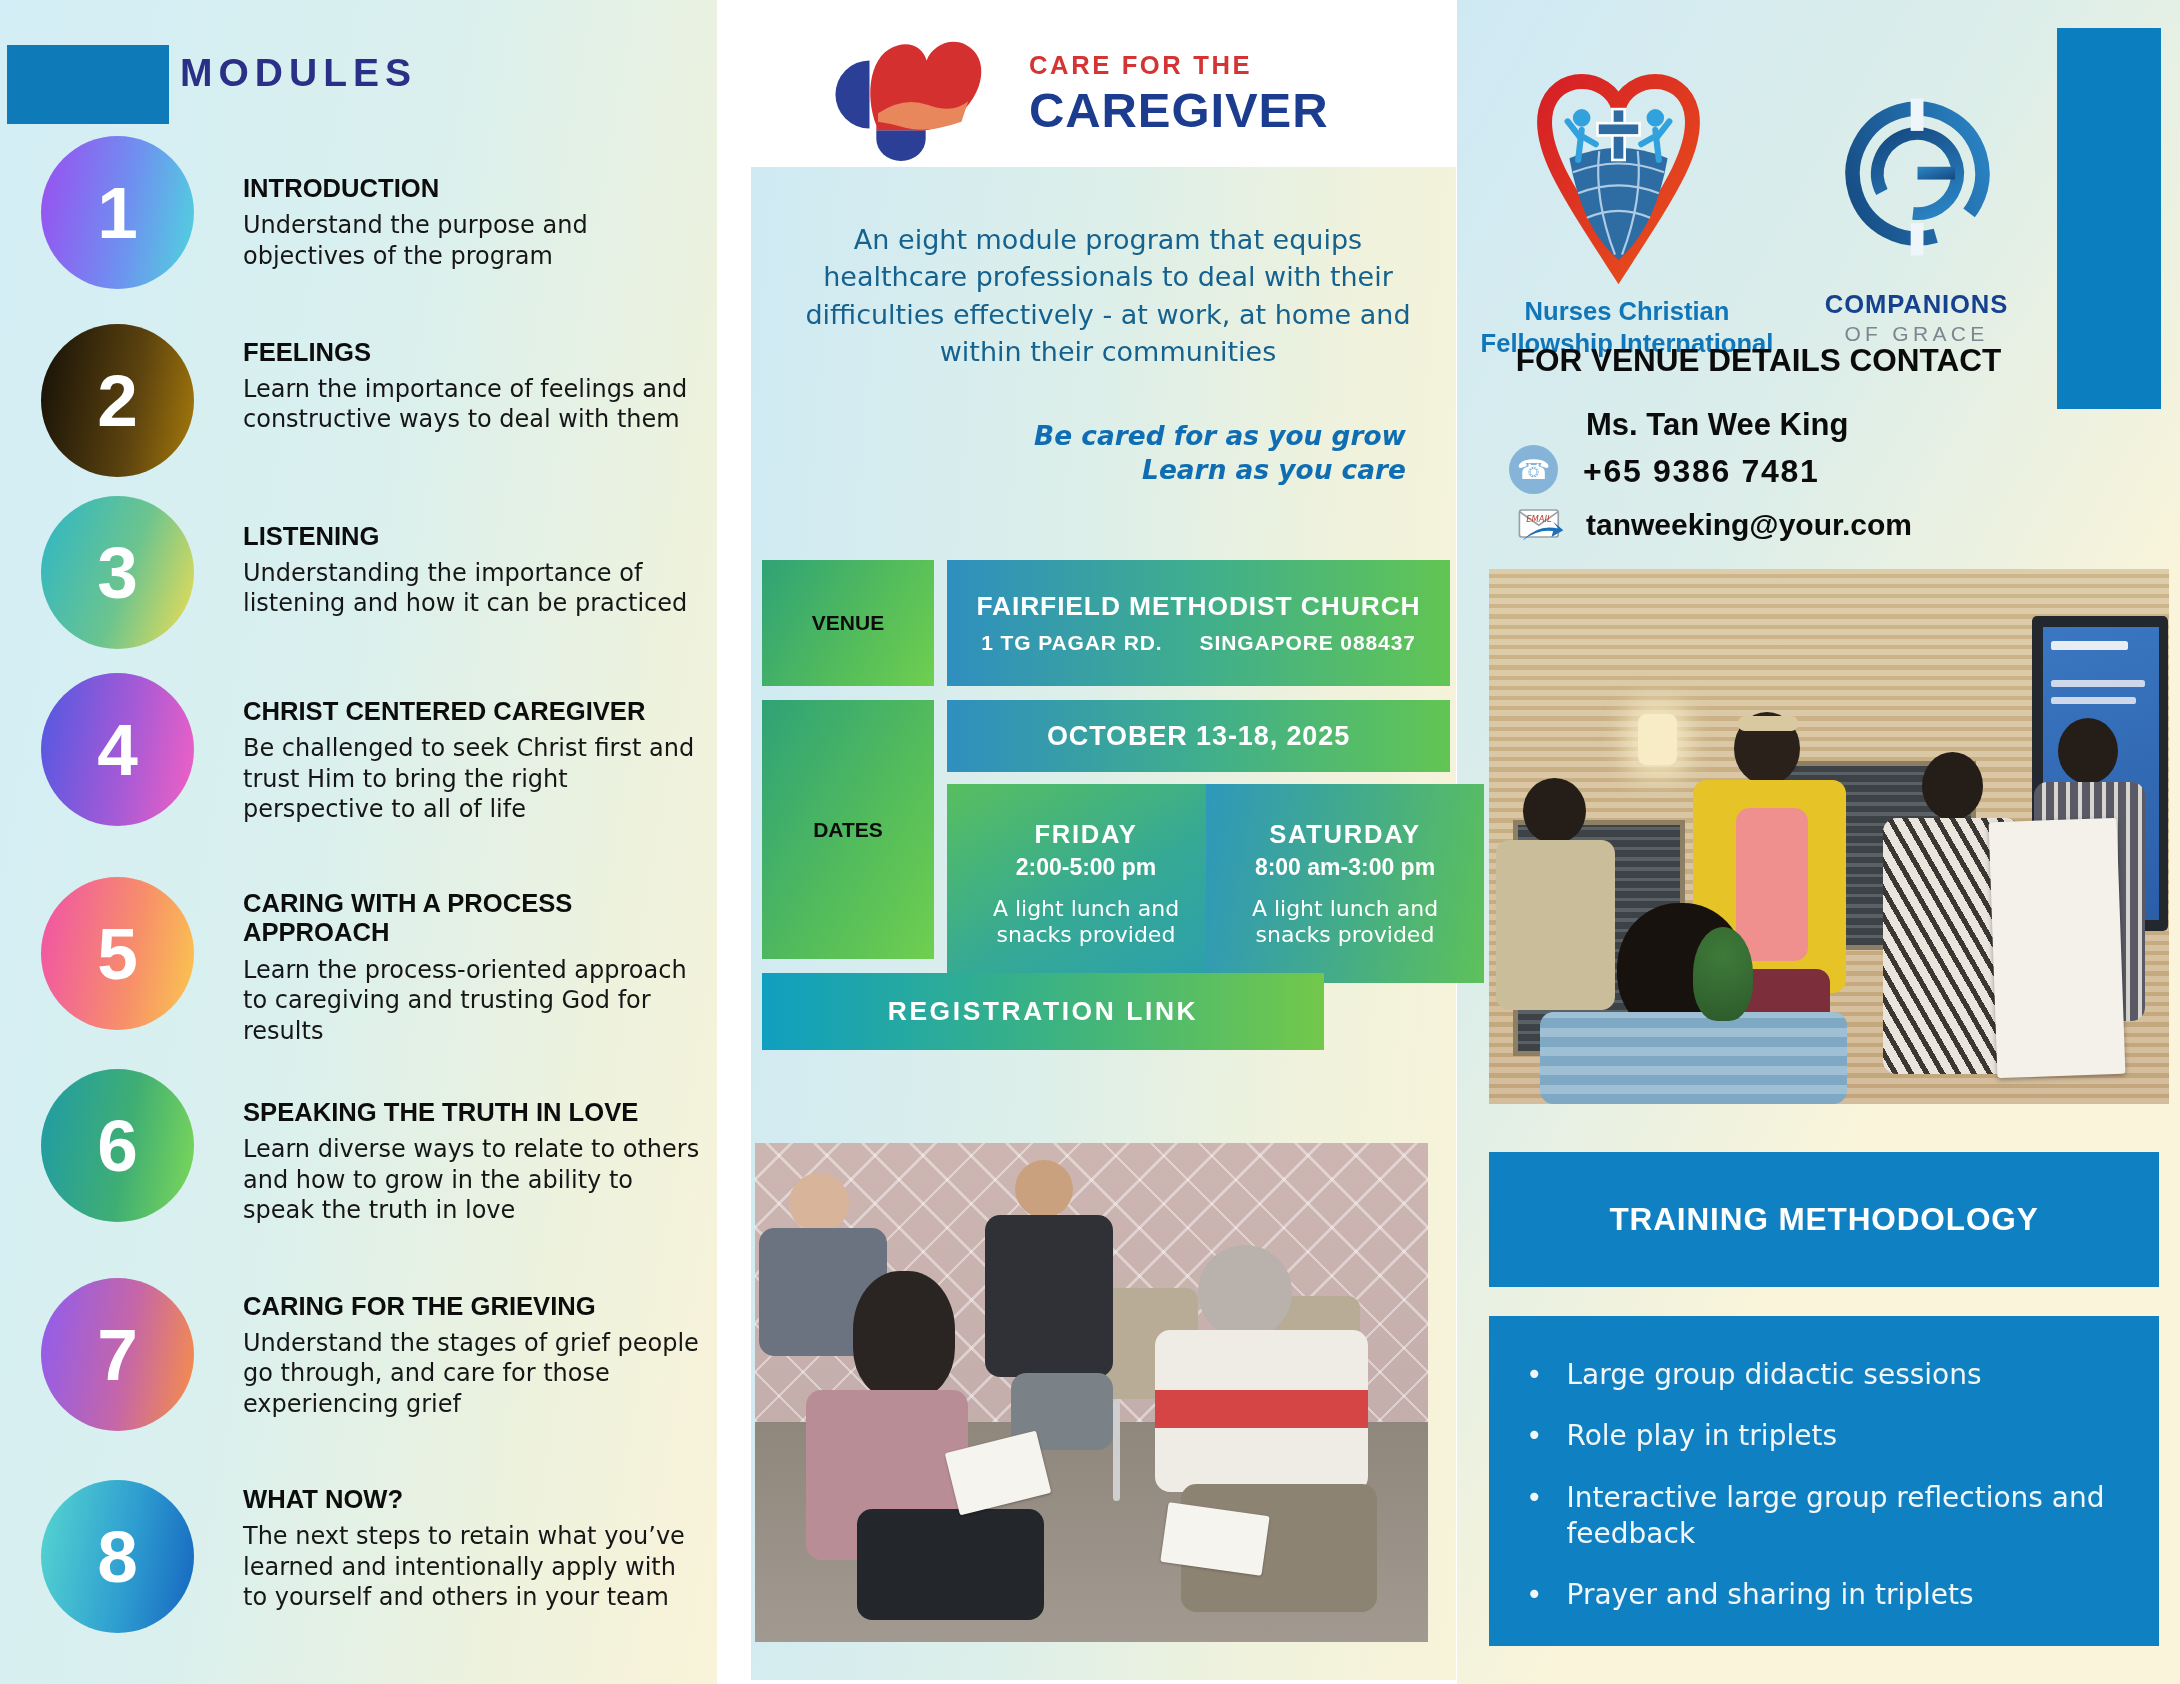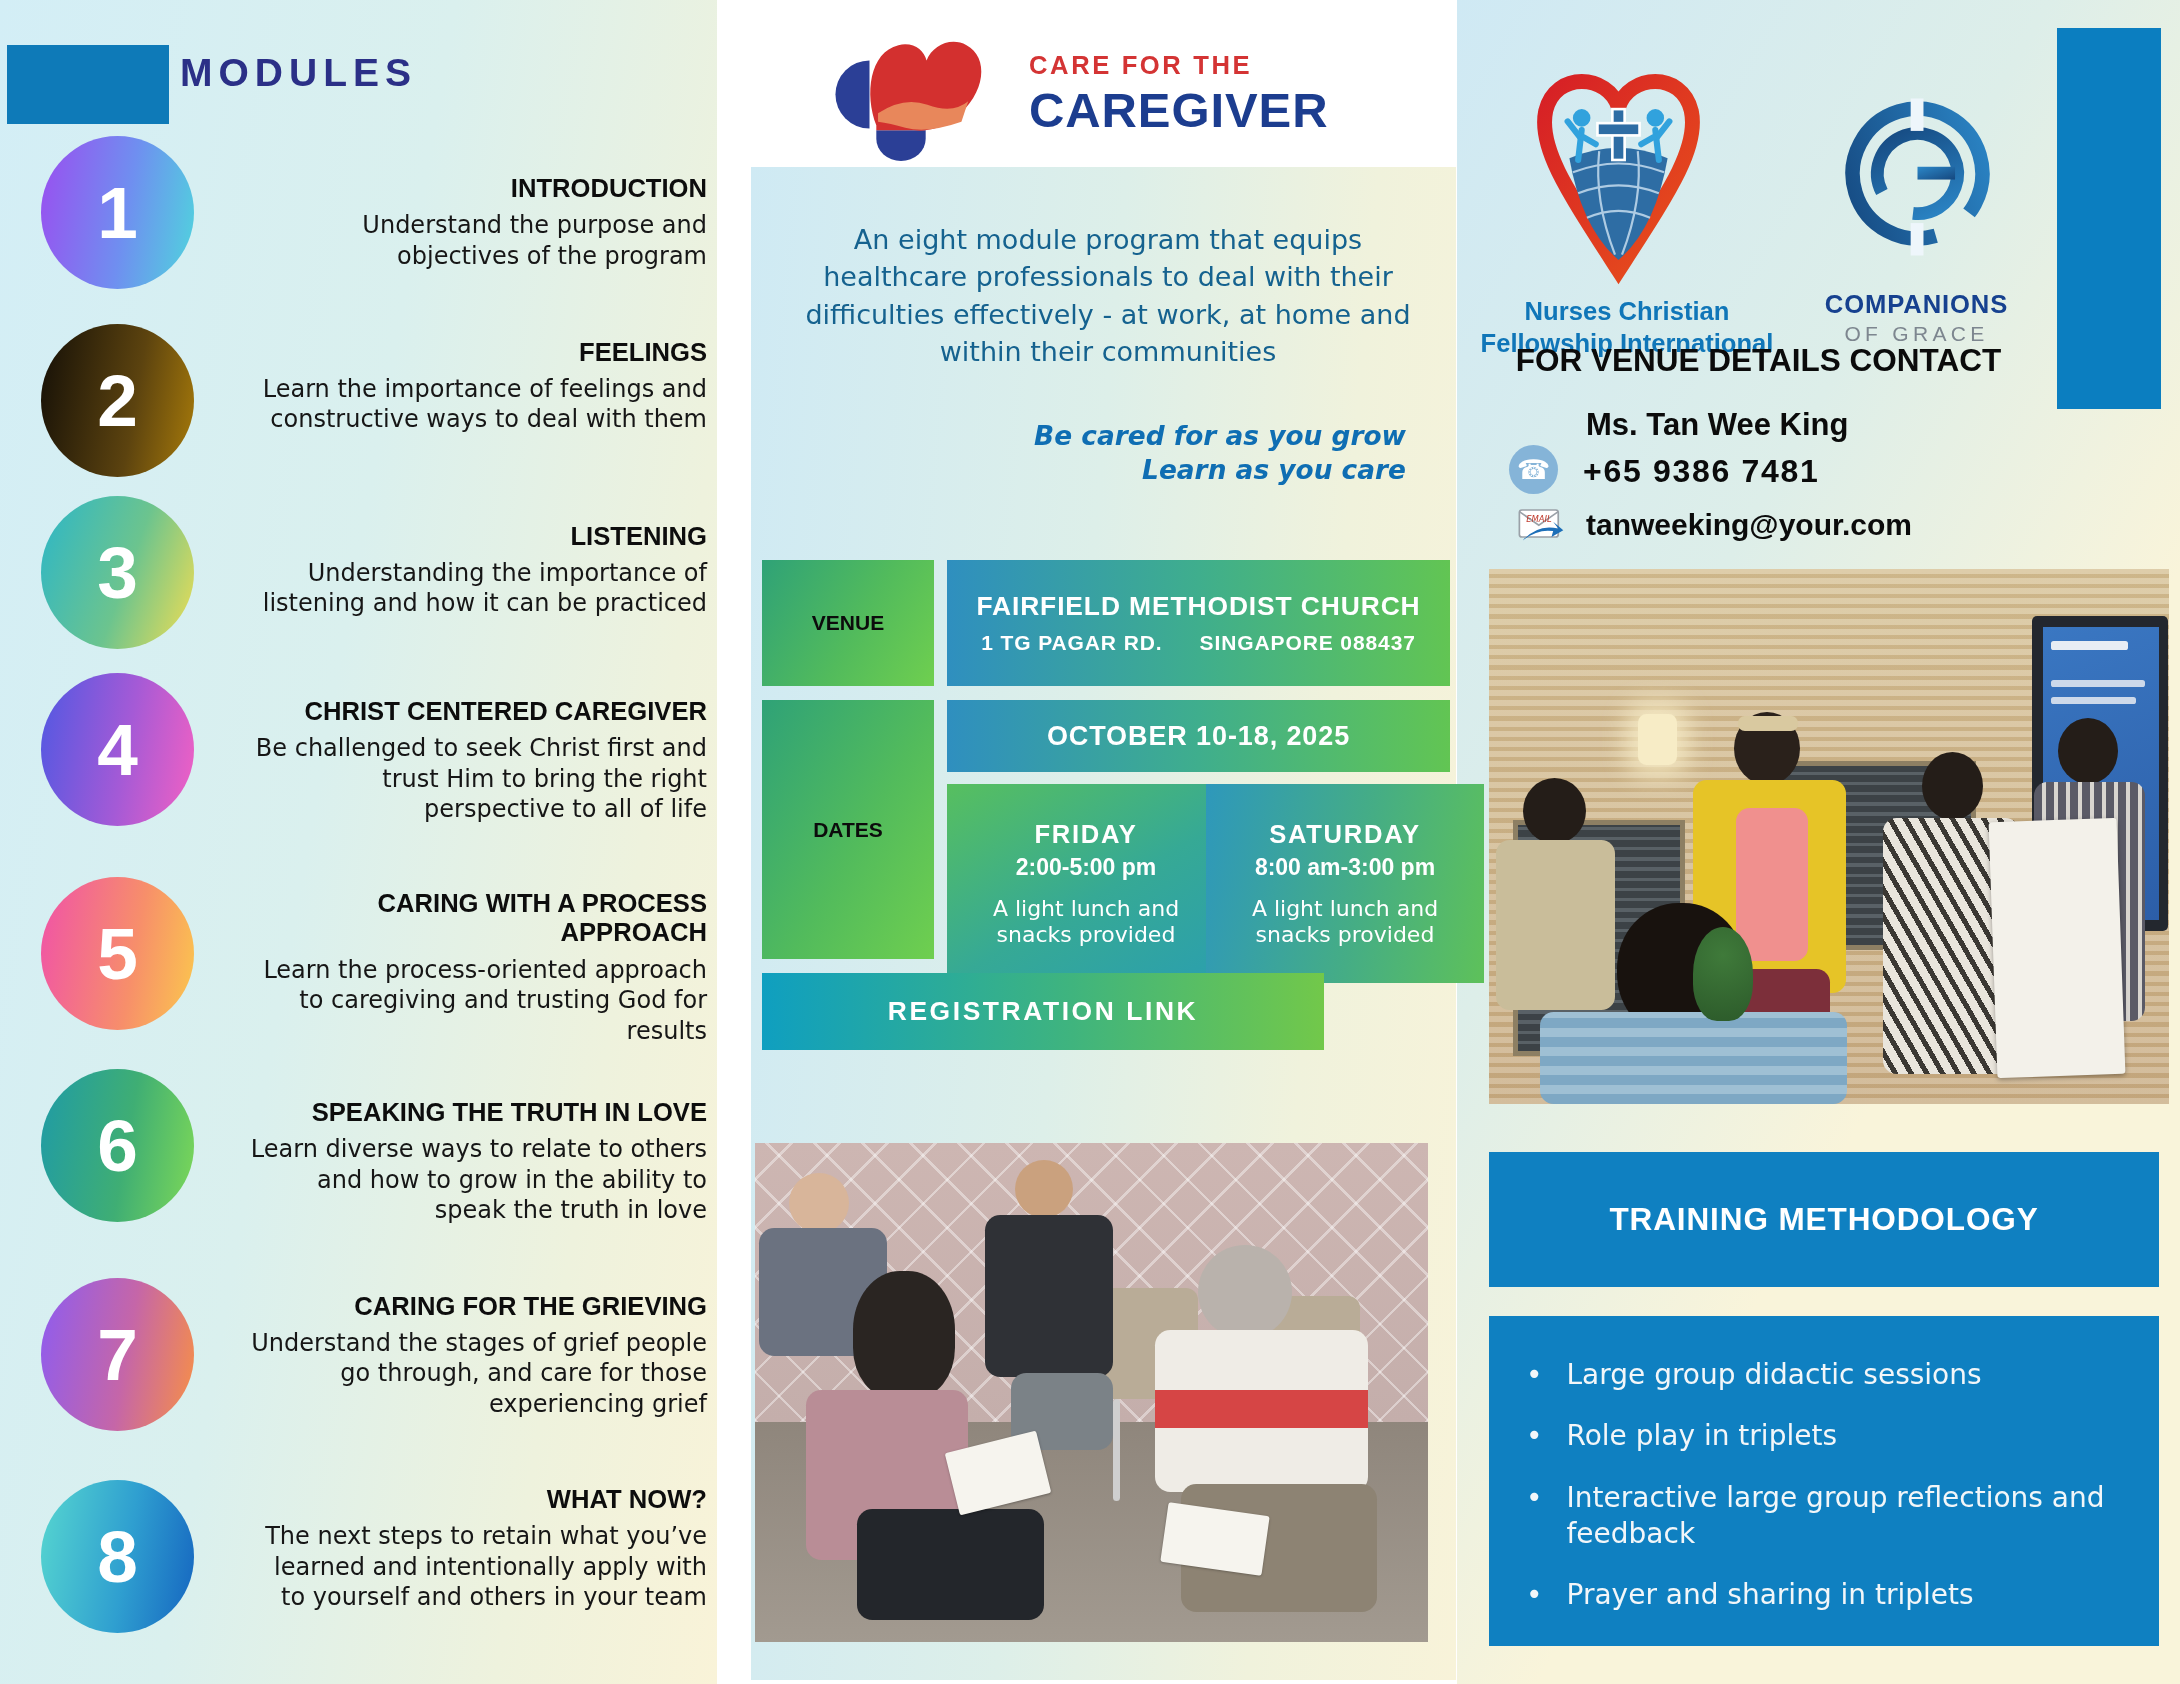--- a/index.html
+++ b/index.html
@@ -24,21 +24,21 @@
     display:flex;align-items:center;justify-content:center;
     color:#fff;font-family:"Liberation Sans",sans-serif;font-weight:800;font-size:73px;}
   .c1{background:linear-gradient(100deg,#9a4ef0 0%,#6f8ff0 55%,#4fd5dd 100%);}
   .c2{background:linear-gradient(100deg,#140f07 0%,#5c430f 60%,#a87b0a 100%);}
   .c3{background:linear-gradient(110deg,#2cb6c8 0%,#6cc48e 55%,#f3de52 100%);}
   .c4{background:linear-gradient(100deg,#5158e2 0%,#a55ad6 55%,#f361c3 100%);}
   .c5{background:linear-gradient(100deg,#f052a8 0%,#f78f6a 60%,#fbc84d 100%);}
   .c6{background:linear-gradient(100deg,#1f9ba6 0%,#3fae74 55%,#7ed957 100%);}
   .c7{background:linear-gradient(100deg,#8e5cf0 0%,#c566a8 55%,#f89045 100%);}
   .c8{background:linear-gradient(100deg,#56d6d0 0%,#2f9fd0 55%,#1565c0 100%);}
-  .mod-text{position:absolute;left:202px;width:464px;text-align:right;}
+  .mod-text{position:absolute;left:202px;width:464px;}
   .mod-text h3{margin:0;font-family:"Liberation Sans",sans-serif;font-weight:800;
     font-size:25.6px;line-height:1.15;color:#0d0d0d;}
   .mod-text p{margin:6.8px 0 0 0;font-size:24px;line-height:1.27;color:#161616;}
 
   
   .mid-box{left:751px;top:167px;width:705px;height:1513px;
     background:linear-gradient(95deg,#cfeaf4 0%,#ddefe9 45%,#f0f2dc 75%,#f8f3d9 100%);}
   .logo-row{left:825px;top:22px;width:596px;height:145px;display:flex;align-items:center;}
   .logo-mark{width:192px;height:143px;flex:0 0 auto;}
   .logo-words{margin-left:12px;}
@@ -246,21 +246,21 @@
 
   <div class="cell lbl-cell venue-label">VENUE</div>
   <div class="cell venue-value">
     <div class="venue-name">FAIRFIELD METHODIST CHURCH</div>
     <div class="venue-addr">
       <span>1 TG PAGAR RD.</span>
       <span>SINGAPORE 088437</span>
     </div>
   </div>
   <div class="cell lbl-cell dates-label">DATES</div>
-  <div class="cell october-bar">OCTOBER 10-18, 2025</div>
+  <div class="cell october-bar">OCTOBER 13-18, 2025</div>
   <div class="cell day-cell friday-cell">
     <div class="day-name">FRIDAY</div>
     <div class="day-time">2:00-5:00 pm</div>
     <div class="day-note">A light lunch and snacks provided</div>
   </div>
   <div class="cell day-cell saturday-cell">
     <div class="day-name">SATURDAY</div>
     <div class="day-time">8:00 am-3:00 pm</div>
     <div class="day-note">A light lunch and snacks provided</div>
   </div>

